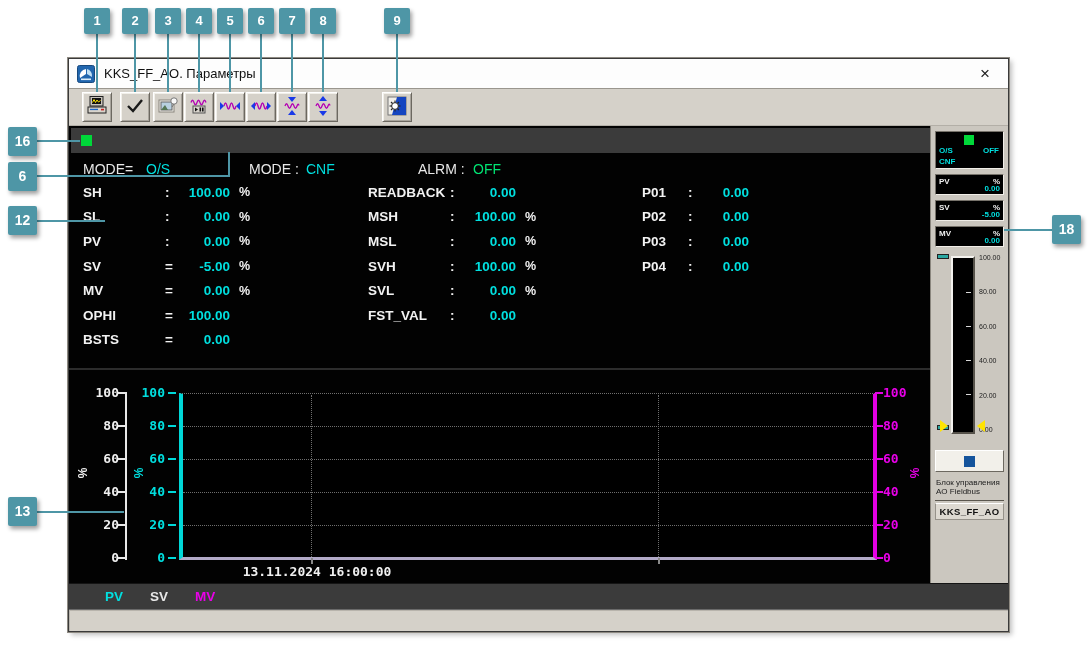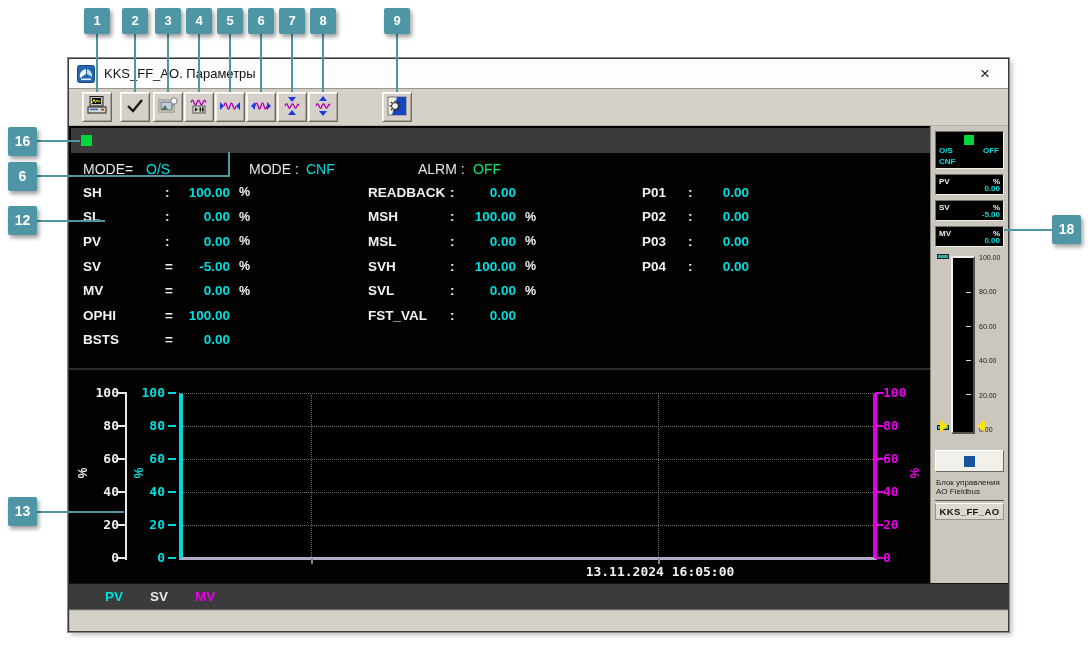--- a/index.html
+++ b/index.html
@@ -422,21 +422,21 @@
         <div class="mtick" style="top:398px"></div>
         <div class="mtick" style="top:431px"></div>
         <span class="alab mlab" style="top:258px">100</span>
         <span class="alab mlab" style="top:291px">80</span>
         <span class="alab mlab" style="top:324px">60</span>
         <span class="alab mlab" style="top:357px">40</span>
         <span class="alab mlab" style="top:390px">20</span>
         <span class="alab mlab" style="top:423px">0</span>
         <span class="vpct" style="left:838px;top:340px;color:#e800e8">%</span>
 
-        <span class="xtick" style="left:491px">13.11.2024 16:05:00</span>
+        <span class="xtick" style="left:148px">13.11.2024 16:00:00</span>
       </div>
 
       <div class="faceplate">
         <div class="fbox fstatus">
           <div class="find"></div>
           <span style="left:3px;top:14px">O/S</span>
           <span style="right:4px;top:14px">OFF</span>
           <span style="left:3px;top:25px">CNF</span>
         </div>
         <div class="fbox fval">

